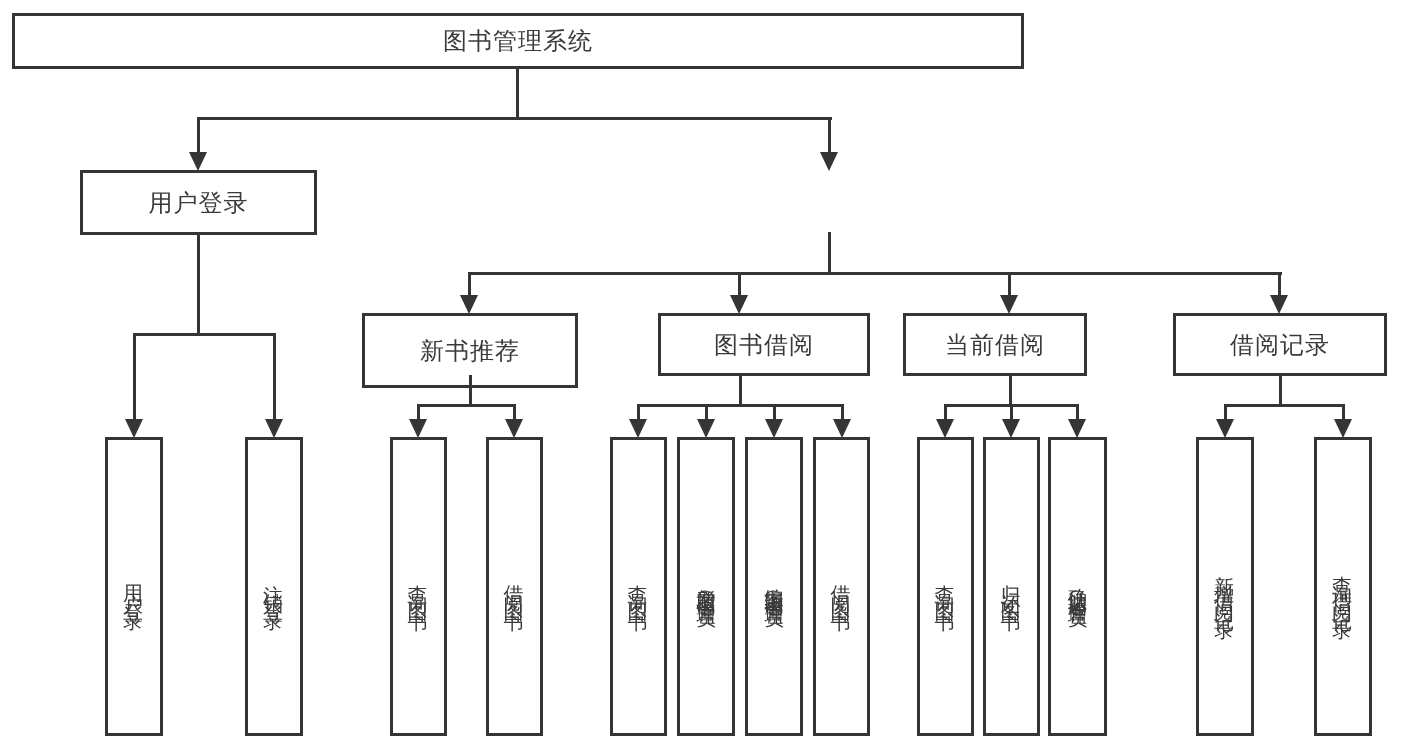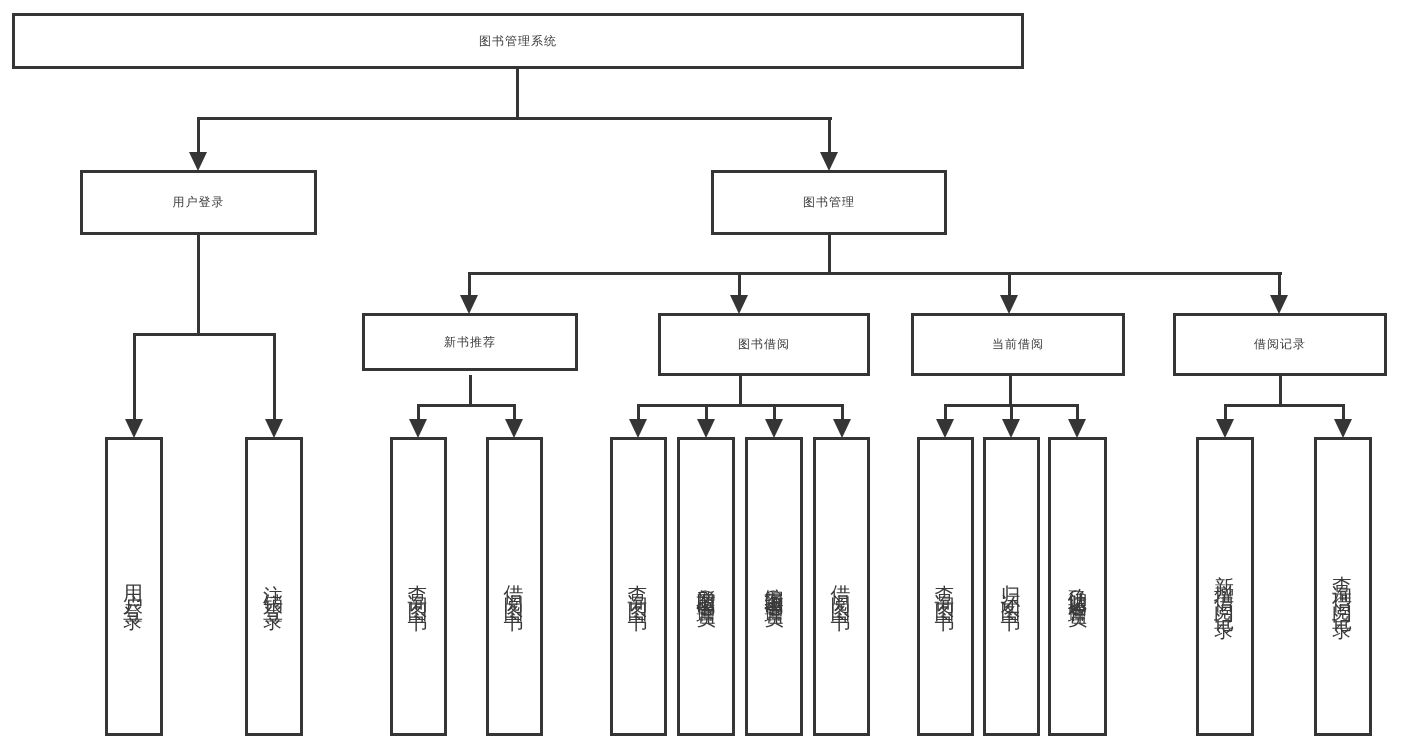--- a/index.html
+++ b/index.html
@@ -13,21 +13,21 @@
   .box {
     position: absolute;
     box-sizing: border-box;
     border: 3px solid #353535;
     background: #ffffff;
     display: flex;
     align-items: center;
     justify-content: center;
     color: #3a3a3a;
   }
-  .hlabel { font-size: 12px; letter-spacing: 1px; white-space: nowrap; }
+  .hlabel { font-size: 24px; letter-spacing: 1px; white-space: nowrap; }
   .vbox .vlabel {
     writing-mode: vertical-rl;
     text-orientation: mixed;
     font-size: 20px;
     letter-spacing: 9px;
     color: #3a3a3a;
     white-space: nowrap;
   }
   .vbox .vlabel.tight { letter-spacing: 3px; font-size: 19px; }
   .ln { position: absolute; background: #353535; }
@@ -42,23 +42,23 @@
     position: absolute;
     left: 1186px; top: 712px;
     font-size: 20px;
     color: #b5b5b5;
     white-space: nowrap;
   }
   
   .n-root { left: 12px;   top: 13px;  width: 1012px; height: 56px; }
   .n-l2a  { left: 80px;   top: 170px; width: 237px;  height: 65px; }
   .n-l2b  { left: 711px;  top: 170px; width: 236px;  height: 65px; }
-  .n-l3a  { left: 362px;  top: 313px; width: 216px;  height: 58px; }
+  .n-l3a  { left: 362px;  top: 313px; width: 216px;  height: 75px; }
   .n-l3b  { left: 634px;  top: 313px; width: 212px;  height: 63px; margin-left: 24px; }
-  .n-l3c  { left: 903px;  top: 313px; width: 214px;  height: 63px; margin-left: 8px; }
+  .n-l3c  { left: 903px;  top: 313px; width: 184px;  height: 63px; }
   .n-l3d  { left: 1173px; top: 313px; width: 214px;  height: 63px; }
   .n-g1a  { left: 105px;  top: 437px; width: 58px; height: 299px; }
   .n-g1b  { left: 245px;  top: 437px; width: 58px; height: 299px; }
   .n-g2a  { left: 390px;  top: 437px; width: 57px; height: 299px; }
   .n-g2b  { left: 486px;  top: 437px; width: 57px; height: 299px; }
   .n-g3a  { left: 610px;  top: 437px; width: 57px; height: 299px; }
   .n-g3b  { left: 677px;  top: 437px; width: 58px; height: 299px; }
   .n-g3c  { left: 745px;  top: 437px; width: 58px; height: 299px; }
   .n-g3d  { left: 813px;  top: 437px; width: 57px; height: 299px; }
   .n-g4a  { left: 917px;  top: 437px; width: 57px; height: 299px; }
@@ -72,23 +72,20 @@
 
 <div class="stage">
 
   <div class="box n-root">
     <span class="hlabel">图书管理系统</span>
   </div>
 
   <div class="box n-l2a">
     <span class="hlabel">用户登录</span>
   </div>
-  <div class="box n-l2b">
-    <span class="hlabel">图书管理</span>
-  </div>
 
   <div class="box n-l3a">
     <span class="hlabel">新书推荐</span>
   </div>
   <div class="box n-l3b">
     <span class="hlabel">图书借阅</span>
   </div>
   <div class="box n-l3c">
     <span class="hlabel">当前借阅</span>
   </div>

